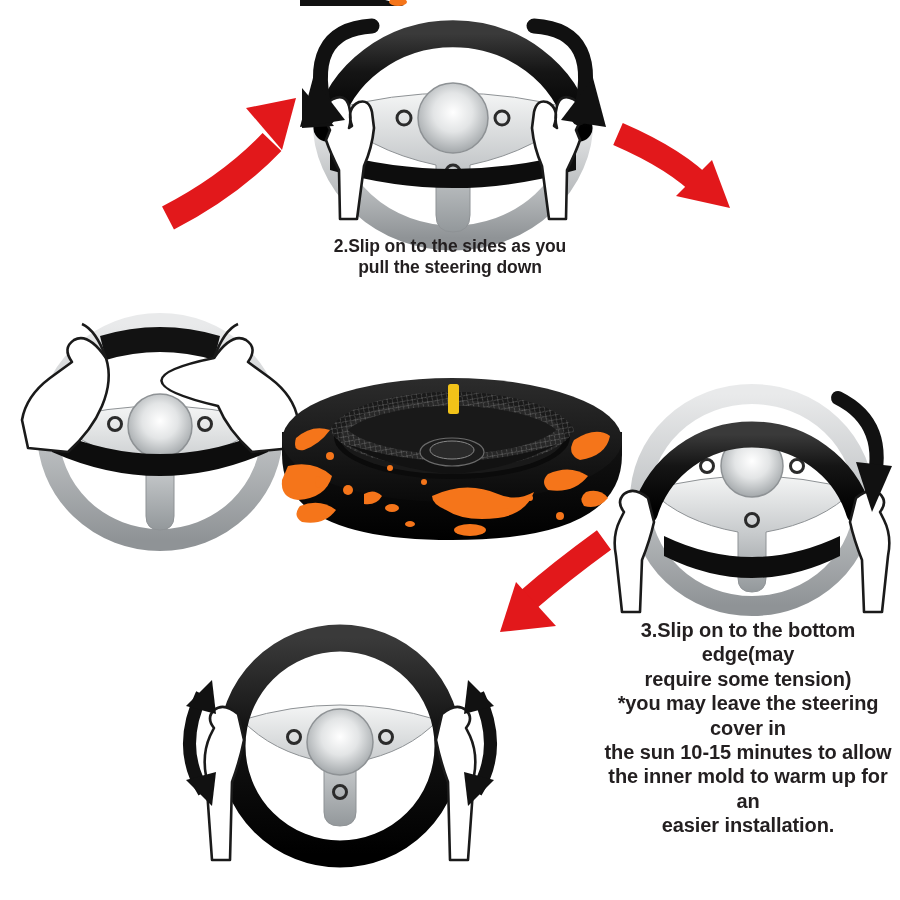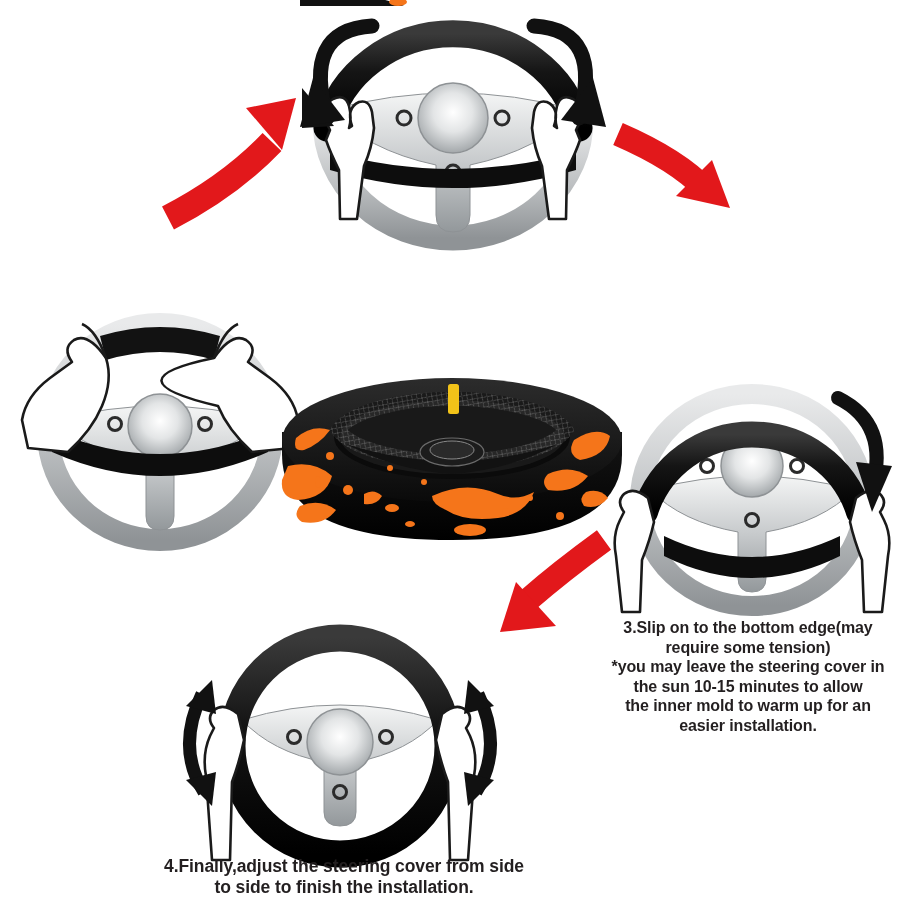--- a/index.html
+++ b/index.html
@@ -16,21 +16,21 @@
     position:absolute;
     text-align:center;
     color:#231f20;
     font-weight:700;
     line-height:1.22;
     letter-spacing:-0.1px;
     white-space:pre-line;
   }
   .cap-s1{left:12px;  top:532px; width:306px; font-size:17.5px;}
   .cap-s2{left:300px; top:236px; width:300px; font-size:17.5px;}
-  .cap-s3{left:598px; top:618px; width:300px; font-size:16px;}
+  .cap-s3{left:598px; top:618px; width:300px; font-size:20px;}
   .cap-s4{left:150px; top:856px; width:388px; font-size:17.5px;}
 
   svg{display:block;overflow:visible;}
 </style>
 </head>
 <body>
 
 <div id="stage">
 
 <svg width="900" height="900" viewBox="0 0 900 900">
@@ -266,22 +266,22 @@
   <g>
     <path d="M618 134 Q678 160 706 190" fill="none" stroke="#E2181B" stroke-width="24" stroke-linecap="butt"></path>
     <path d="M676 196 L730 208 L712 160 Z" fill="#E2181B"></path>
   </g>
   <g>
     <path d="M604 540 Q560 572 528 600" fill="none" stroke="#E2181B" stroke-width="24" stroke-linecap="butt"></path>
     <path d="M556 626 L500 632 L516 582 Z" fill="#E2181B"></path>
   </g>
 </svg>
 
+<div class="caption cap-s2">2.Slip on to the sides as you
+pull the steering down</div>
 <div class="caption cap-s3">3.Slip on to the bottom edge(may
 require some tension)
 *you may leave the steering cover in
 the sun 10-15 minutes to allow
 the inner mold to warm up for an
 easier installation.</div>
-<div class="caption cap-s4">4.Finally,adjust the steering cover from side
-to side to finish the installation.</div>
 
 </div>
 
 </body></html>

